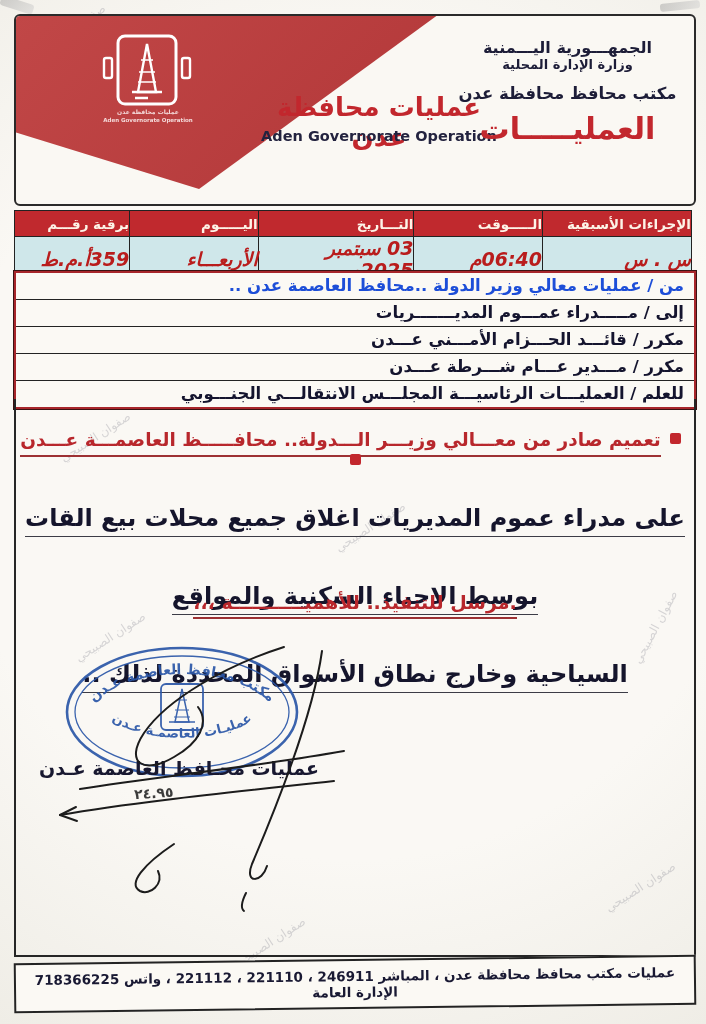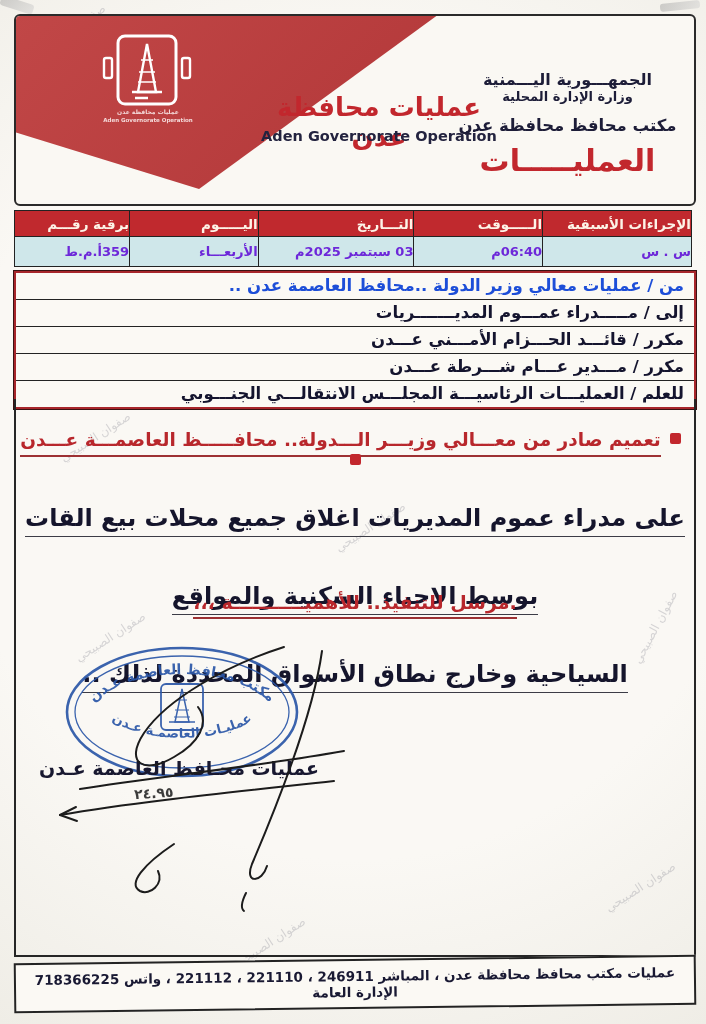--- a/index.html
+++ b/index.html
@@ -22,30 +22,30 @@
   .ribbon{position:absolute;left:0;top:0;width:100%;height:100%;
       background:linear-gradient(135deg,#c14747 0%,#b53a3b 55%,#a83436 100%);
       clip-path:polygon(0 0,62% 0,27% 92%,0 62%);}
   .emblem{position:absolute;left:72px;top:14px;}
   .logo-caption{position:absolute;text-align:center;color:#f4d9d9;font-weight:bold;line-height:1.25;}
   .hdr-title-ar{position:absolute;left:238px;top:76px;width:250px;text-align:center;
       color:#c2272d;font-size:26px;font-weight:bold;}
   .hdr-title-en{position:absolute;left:238px;top:112px;width:250px;text-align:center;
       color:#23233f;font-size:14.5px;font-weight:bold;}
   .hdr-right{position:absolute;right:14px;top:22px;width:225px;text-align:center;direction:rtl;color:#1d1d38;}
-  .hdr-country{font-size:16px;font-weight:bold;margin-top:32px;}
+  .hdr-country{font-size:16px;font-weight:bold;}
   .hdr-ministry{font-size:13px;font-weight:bold;margin-top:0;}
   .hdr-office{font-size:16.5px;font-weight:bold;margin-top:12px;}
   .hdr-dept{color:#c2272d;font-size:30px;font-weight:bold;margin-top:8px;letter-spacing:0;}
   
   .meta-table{position:absolute;left:14px;top:210px;width:678px;border-collapse:collapse;
       direction:rtl;table-layout:fixed;}
   .meta-table th,.meta-table td{border:1.6px solid #222;text-align:right;padding:0;}
   .meta-table th{background:#c0292e;color:#fdf4e8;font-size:13.5px;font-weight:bold;height:25px;}
-  .meta-table td{background:#cfe7ea;color:#6d28d9;font-size:13px;font-weight:bold;height:29px;}
+  .meta-table td{background:#cfe7ea;color:#b91c1c;font-size:19px;font-weight:bold;height:29px;font-style:italic;}
   
   .routing{position:absolute;left:14px;top:271px;width:678px;border:2.5px solid #a8262b;
       box-shadow:0 0 0 1px #3a1212;background:#fbf9f4;direction:rtl;}
   .routing .row{padding:3px 10px 4px;font-size:16.5px;font-weight:bold;color:#14142e;}
   .routing .row + .row{border-top:1.6px solid #232323;}
   .routing .row.red{color:#1d4ed8;}
   
   .main-box{position:absolute;left:14px;top:399px;width:678px;height:556px;
       border:2.5px solid #262626;border-top:none;background:transparent;direction:rtl;}
   .subject{position:absolute;left:0;top:30px;width:100%;text-align:center;

